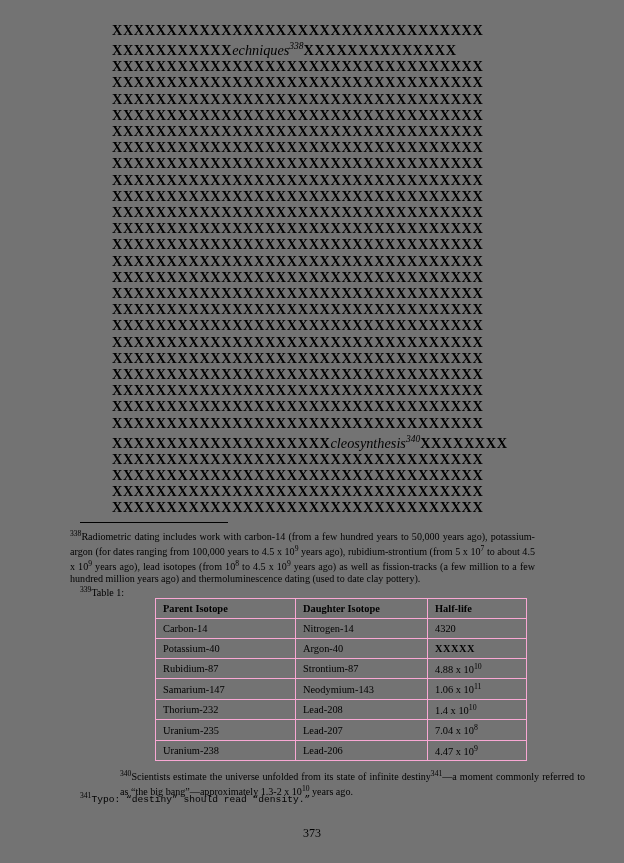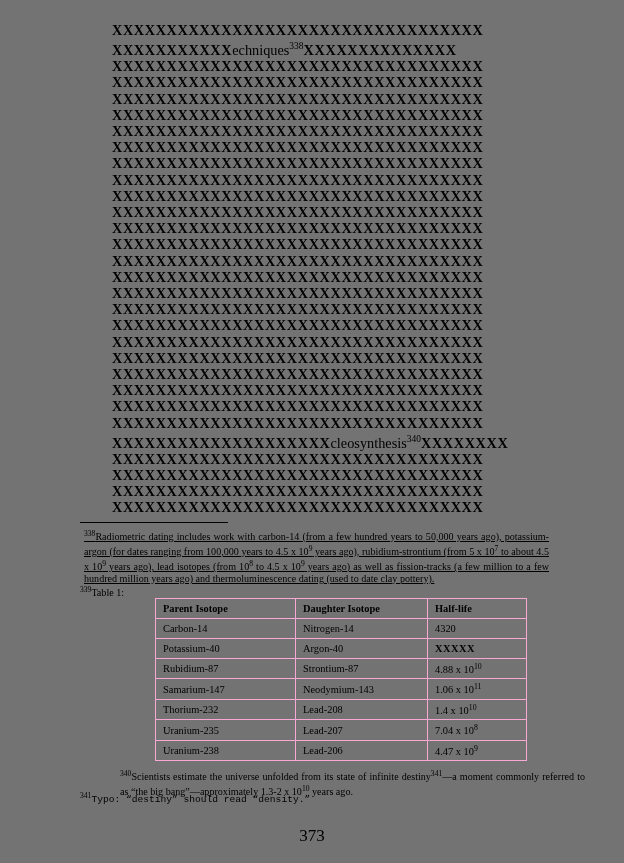--- a/index.html
+++ b/index.html
@@ -35,20 +35,21 @@
     font-size: 14.3px;
     font-weight: bold;
     letter-spacing: 0.6px;
     line-height: 16.2px;
     white-space: pre;
     color: #000;
   }
   .redline .visible {
     font-weight: normal;
     letter-spacing: 0;
+    font-style: italic;
   }
   .redline .visible sup {
     font-size: 9.5px;
     vertical-align: super;
   }
 
   
   .fn-rule {
     position: absolute;
     left: 80px;
@@ -64,24 +65,23 @@
     font-size: 10.1px;
     line-height: 11.6px;
     text-align: justify;
     color: #000;
   }
   .fn sup {
     font-size: 7.6px;
     vertical-align: super;
   }
   .fn-338 {
-    left: 84px;
+    left: 70px;
     top: 528px;
     width: 465px;
-    text-decoration: underline;
   }
   .fn-339 {
     left: 80px;
     top: 584px;
     width: 120px;
   }
   .fn-340 {
     left: 80px;
     top: 768px;
     width: 465px;
@@ -131,21 +131,21 @@
   }
 
   
   .page-number {
     position: absolute;
     left: 0;
     top: 826px;
     width: 624px;
     text-align: center;
     font-family: "Liberation Serif", serif;
-    font-size: 17px;
+    font-size: 12px;
   }
 </style>
 </head>
 <body>
 
 <div class="page">
 
   <div class="redacted-block" id="redacted-block">
       <div class="redline">XXXXXXXXXXXXXXXXXXXXXXXXXXXXXXXXXX</div>
       <div class="redline"><span>XXXXXXXXXXX</span><span class="visible">echniques<sup>338</sup></span><span>XXXXXXXXXXXXXX</span></div>

